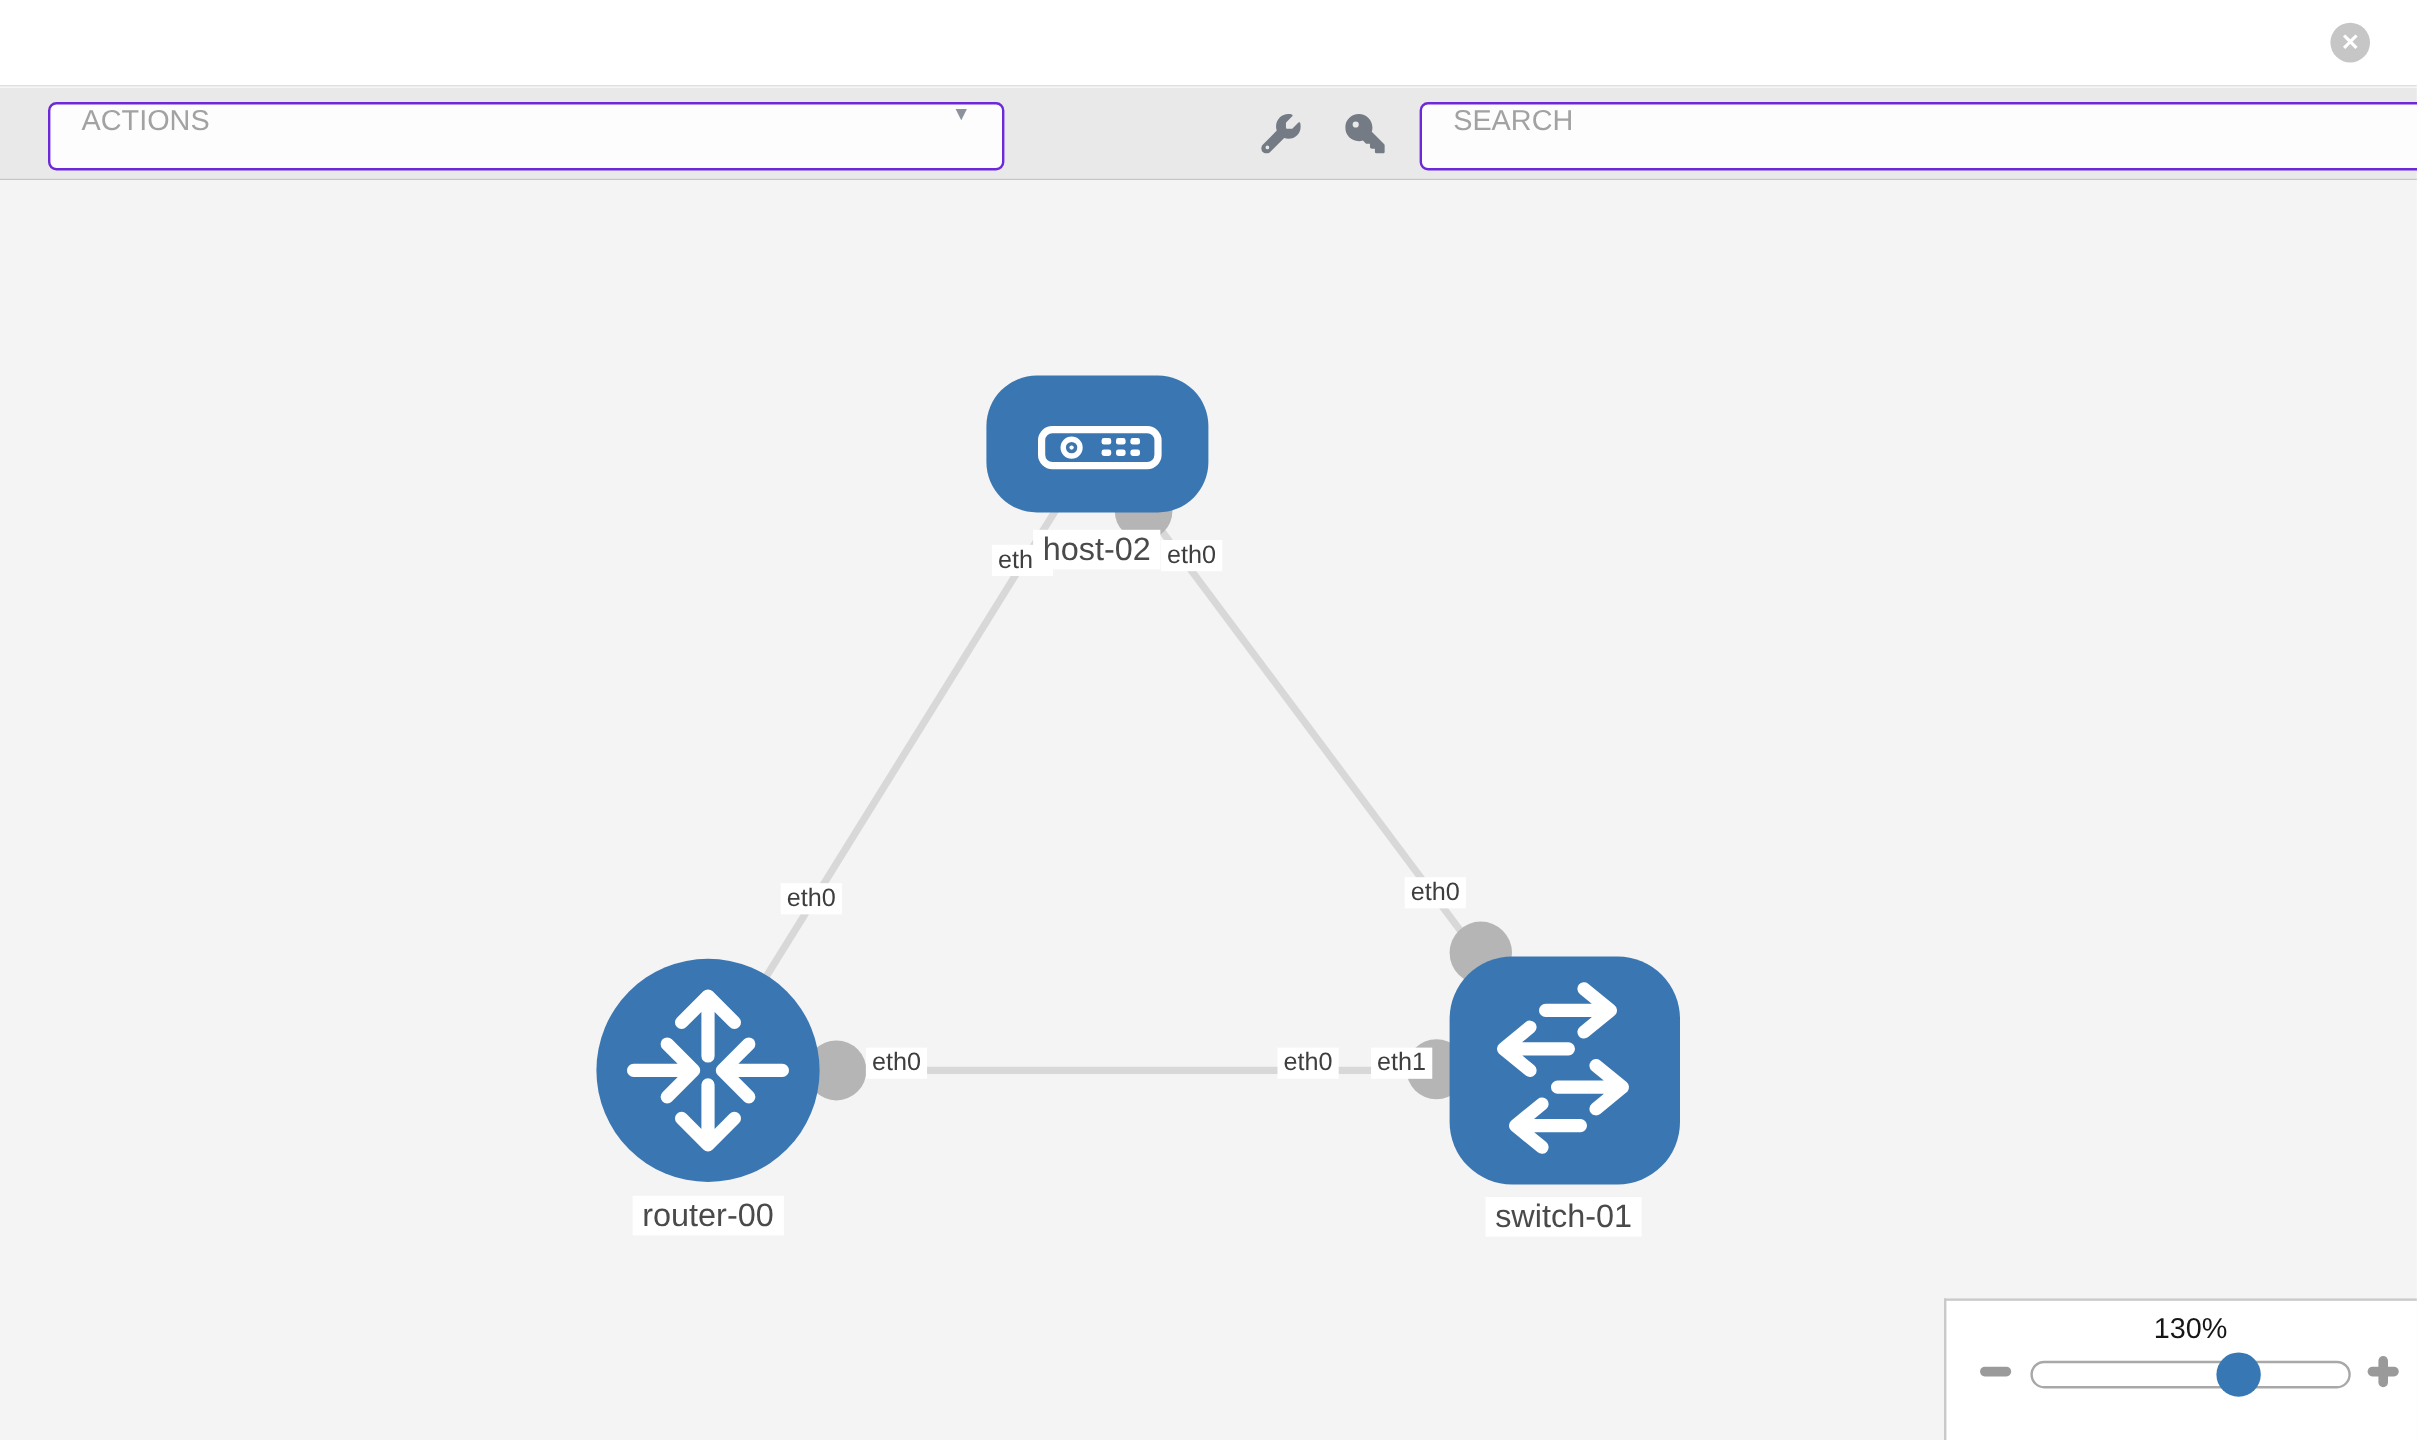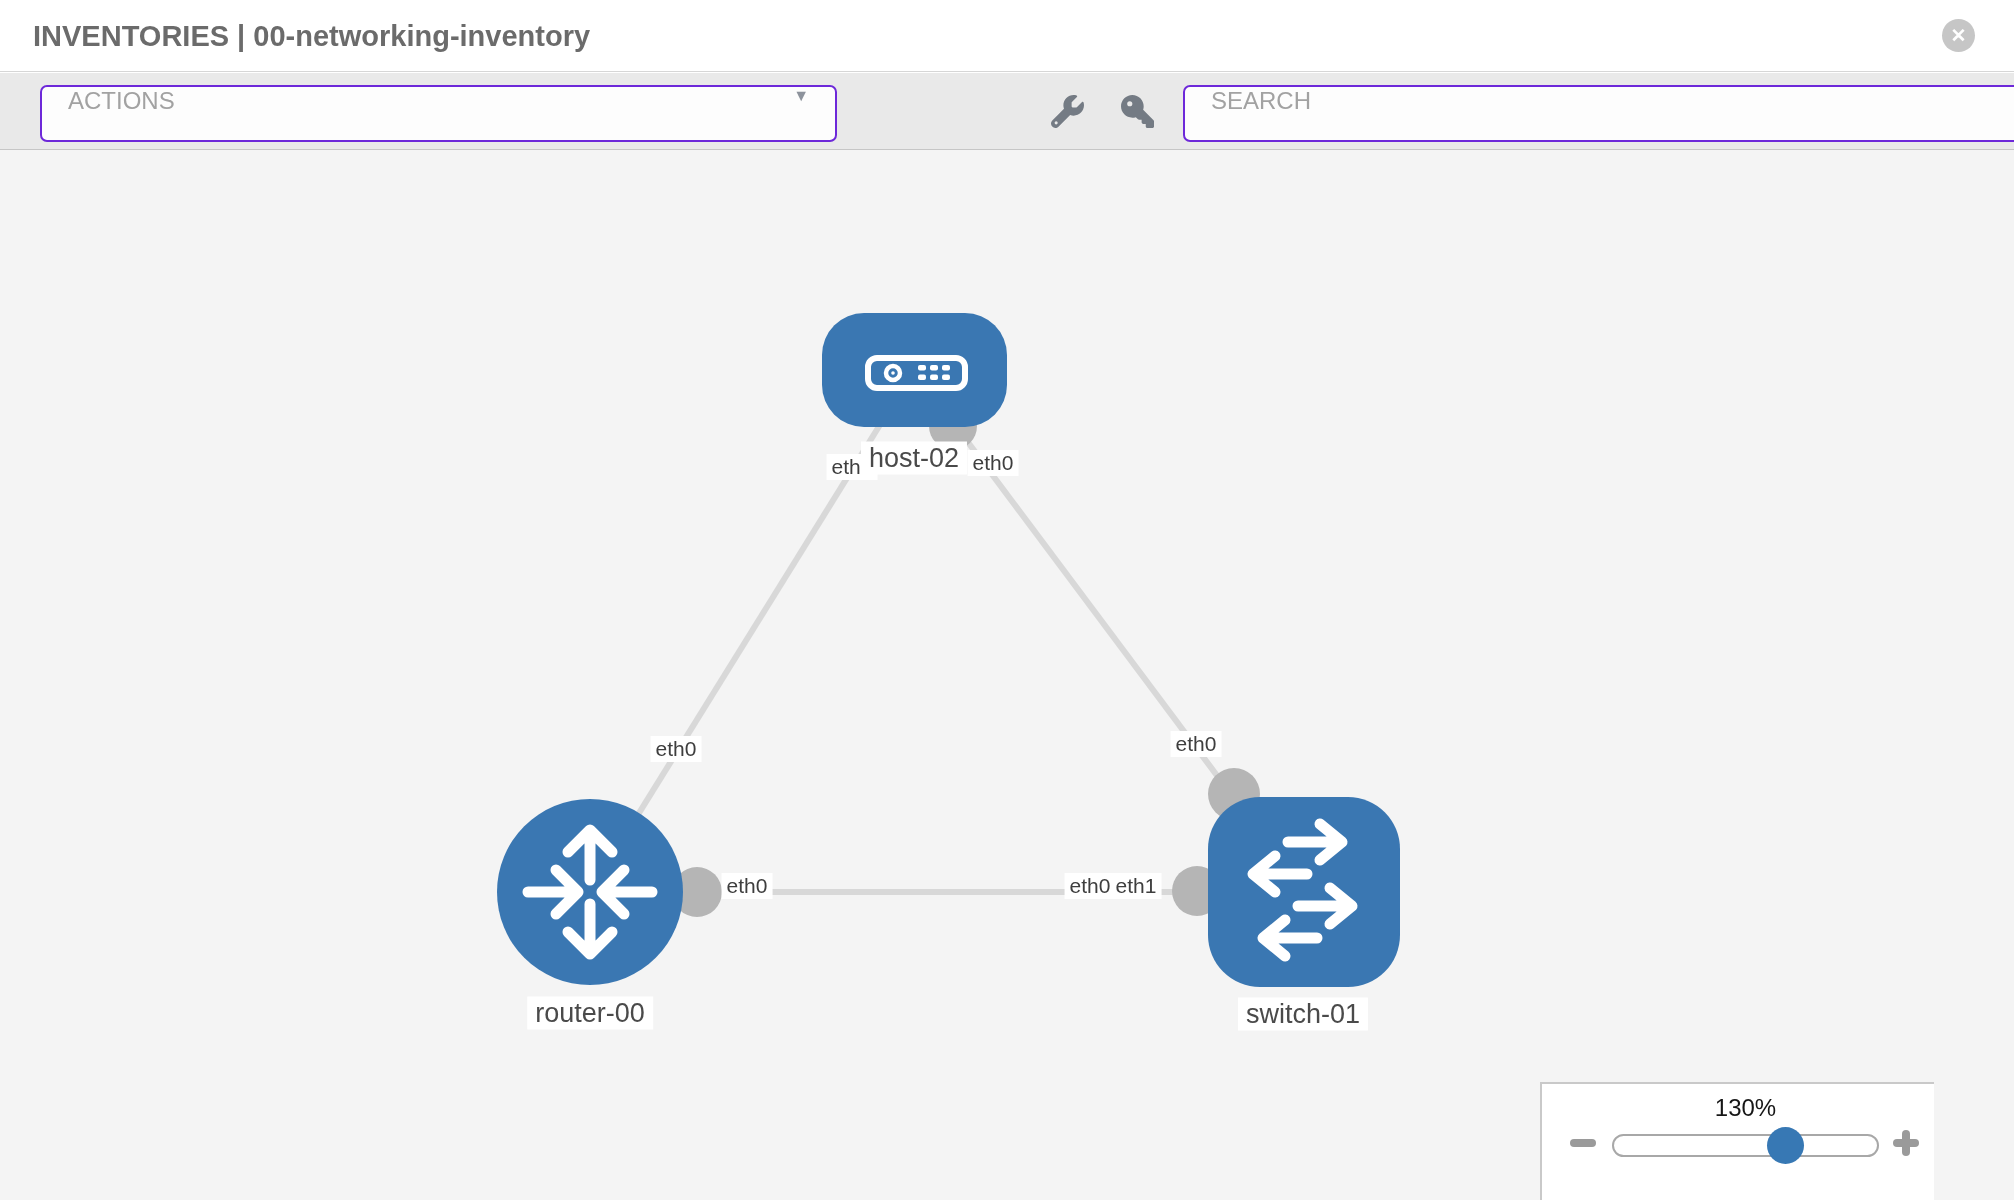--- a/index.html
+++ b/index.html
@@ -37,38 +37,37 @@
   .canvas svg { position:absolute; top:0; left:0; }
 
   .node-label { position:absolute; transform:translate(-50%,-50%);
                 background:#ffffff; color:#4a4a4a; font-size:27px;
                 padding:1px 8px; white-space:nowrap; }
   .if-label { position:absolute; transform:translate(-50%,-50%);
               background:#ffffff; color:#3e3e3e; font-size:21px;
               padding:1px 5px; white-space:nowrap; }
 
   
-  .zoom-panel { position:absolute; left:1540px; top:1082px; width:394px; height:118px;
+  .zoom-panel { position:absolute; left:1620px; top:1082px; width:394px; height:118px;
                 background:#ffffff; border-top:2px solid #c9c9c9; border-left:2px solid #c9c9c9; }
   .zoom-value { position:absolute; left:70px; top:10px; width:267px; text-align:center;
                 font-size:24px; color:#161616; }
   .zoom-minus-btn { position:absolute; left:18px; top:45px; width:46px; height:30px; cursor:pointer; }
   .zoom-plus-btn  { position:absolute; left:341px; top:36px; width:46px; height:46px; cursor:pointer; }
   .bar-h { position:absolute; width:26px; height:8px; border-radius:4px; background:#9a9a9a; }
   .bar-v { position:absolute; width:8px; height:26px; border-radius:4px; background:#9a9a9a; }
   .slider-track { position:absolute; left:70px; top:50px; width:267px; height:23px;
                   background:#ffffff; border:2px solid #a8a8a8; border-radius:13px; cursor:pointer; }
   .slider-knob { position:absolute; left:225px; top:43px; width:37px; height:37px;
                  border-radius:50%; background:#3778b4; cursor:grab; }
 </style>
 </head>
 <body>
 
 <div class="header">
-  <div class="page-title">INVENTORIES | 00-networking-inventory</div>
   <div class="close-btn">
     <span>✕</span>
   </div>
 </div>
 
 <div class="toolbar">
   <div class="select-box actions-box">
     <span>ACTIONS</span>
     <span class="caret">▼</span>
   </div>
@@ -146,21 +145,21 @@
       </g>
     </g>
   </svg>
 
   <div class="if-label" style="left:852px;  top:317px;">eth0</div>
   <div class="if-label" style="left:993px;  top:313px;">eth0</div>
   <div class="if-label" style="left:676px;  top:599px;">eth0</div>
   <div class="if-label" style="left:1196px; top:594px;">eth0</div>
   <div class="if-label" style="left:747px;  top:736px;">eth0</div>
   <div class="if-label" style="left:1090px; top:736px;">eth0</div>
-  <div class="if-label" style="left:1136px; top:736px;text-align:right;">eth1</div>
+  <div class="if-label" style="left:1168px; top:736px;text-align:right;">eth1</div>
 
   <div class="node-label" style="left:914px;  top:308px;">host-02</div>
   <div class="node-label" style="left:590px;  top:863px;">router-00</div>
   <div class="node-label" style="left:1303px; top:864px;">switch-01</div>
 </div>
 
 <div class="zoom-panel">
   <div class="zoom-value">130%</div>
   <div class="zoom-minus-btn">
     <div class="bar-h" style="left:10px; top:10px;"></div>

